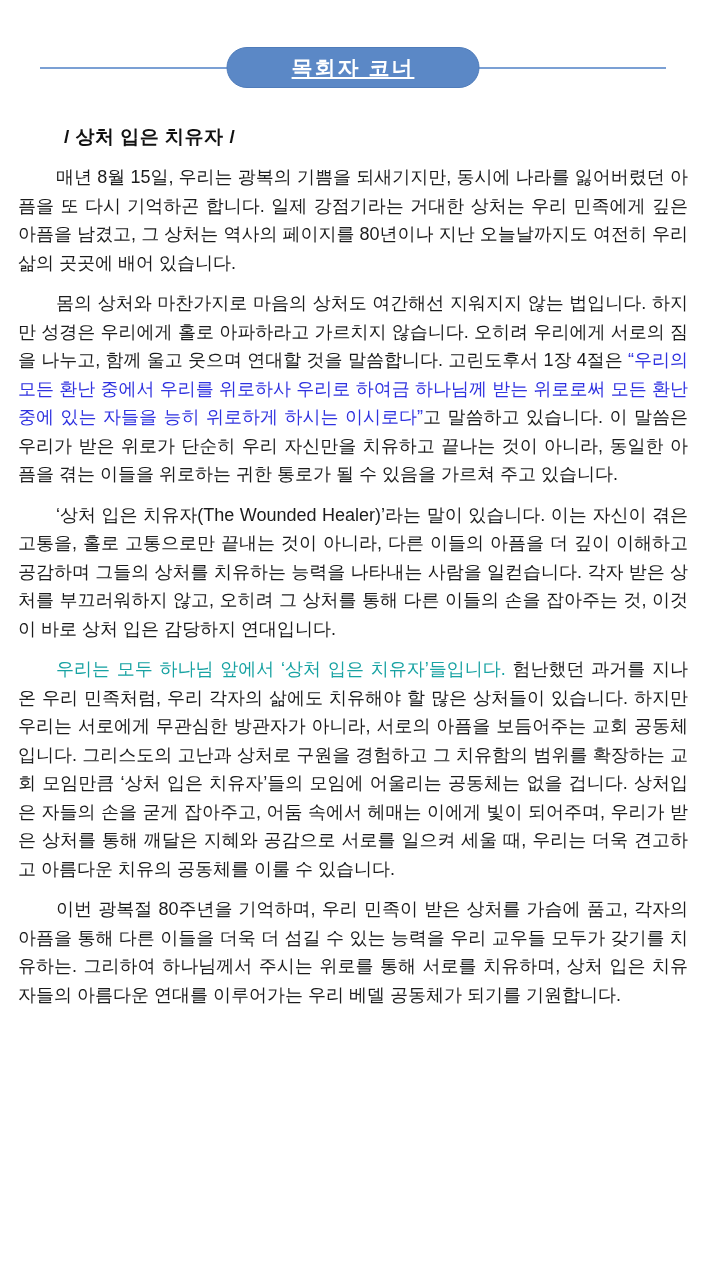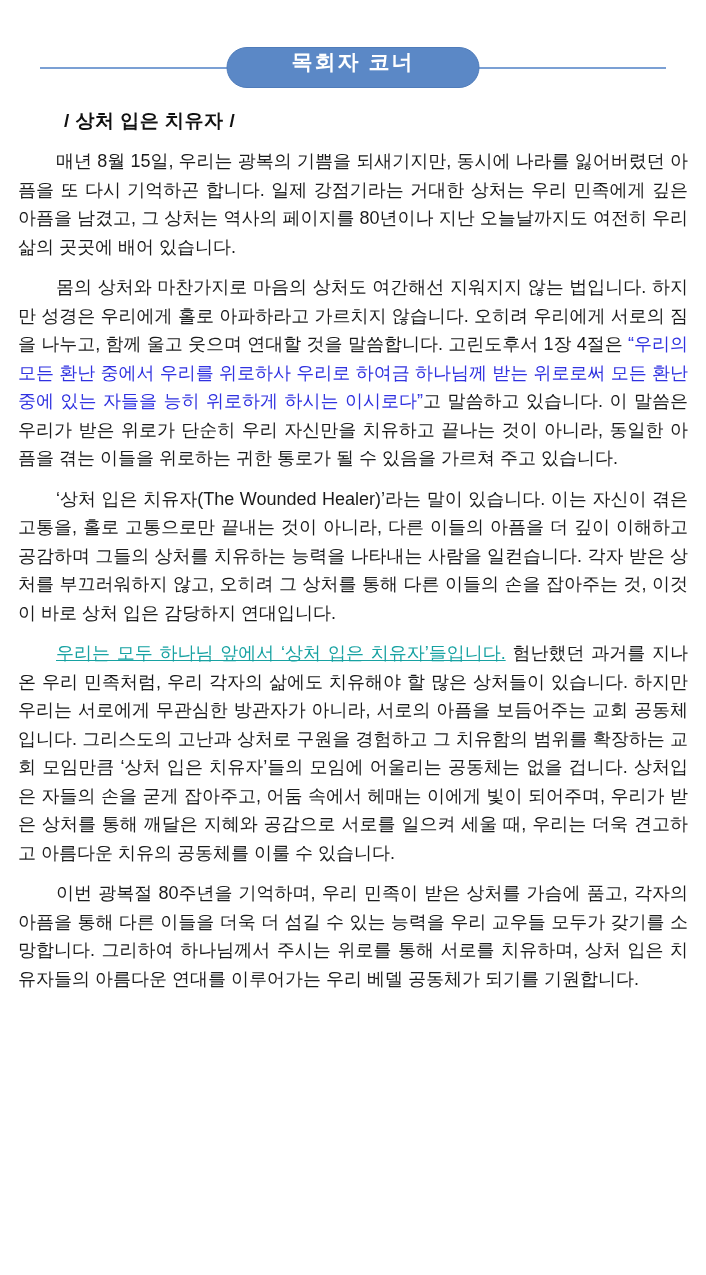--- a/index.html
+++ b/index.html
@@ -25,56 +25,56 @@
     position:absolute;top:67px;left:40px;right:40px;height:2px;
     background:var(--line);
   }
   .badge{
     position:absolute;top:47px;left:50%;transform:translateX(-50%);
     width:253px;height:41px;
     background:var(--badge-bg);
     border:1px solid var(--badge-border);
     border-radius:22px;
     box-sizing:border-box;
-    display:flex;align-items:flex-start;justify-content:center;
+    display:flex;align-items:center;justify-content:center;
     color:var(--badge-text);
-    font-size:21px;font-weight:bold;letter-spacing:2px;
+    font-size:21px;font-weight:bold;letter-spacing:2px;text-decoration:underline;
   }
   .article-title{
-    margin:16px 18px 0 64px;
+    margin:32px 18px 0 64px;
     font-size:19px;font-weight:bold;color:#111111;
     letter-spacing:0.5px;
   }
   .article-body{
     margin:13px 18px 0 18px;
   }
   .article-body p{
     margin:0 0 12px 0;
     font-size:18px;
     line-height:28.5px;
     text-align:justify;
     text-indent:38px;
     color:var(--body-text);
     word-break:normal;
   }
   .seg-normal{color:var(--body-text);}
   .seg-quote-blue{color:var(--quote-blue);}
-  .seg-highlight-teal{color:var(--teal);text-decoration:underline;}
+  .seg-highlight-teal{color:var(--teal);}
 </style>
 </head>
 <body>
 
 <div class="header">
   <div class="header-line"></div>
   <div class="badge">
     <span>목회자 코너</span>
   </div>
 </div>
 
 <h1 class="article-title">/ 상처 입은 치유자 /</h1>
 
 <div class="article-body" id="article-body">
     <p><span class="seg-normal">매년 8월 15일, 우리는 광복의 기쁨을 되새기지만, 동시에 나라를 잃어버렸던 아픔을 또 다시 기억하곤 합니다. 일제 강점기라는 거대한 상처는 우리 민족에게 깊은 아픔을 남겼고, 그 상처는 역사의 페이지를 80년이나 지난 오늘날까지도 여전히 우리 삶의 곳곳에 배어 있습니다.</span></p>
     <p><span class="seg-normal">몸의 상처와 마찬가지로 마음의 상처도 여간해선 지워지지 않는 법입니다. 하지만 성경은 우리에게 홀로 아파하라고 가르치지 않습니다. 오히려 우리에게 서로의 짐을 나누고, 함께 울고 웃으며 연대할 것을 말씀합니다. 고린도후서 1장 4절은 </span><span class="seg-quote-blue">“우리의 모든 환난 중에서 우리를 위로하사 우리로 하여금 하나님께 받는 위로로써 모든 환난 중에 있는 자들을 능히 위로하게 하시는 이시로다”</span><span class="seg-normal">고 말씀하고 있습니다. 이 말씀은 우리가 받은 위로가 단순히 우리 자신만을 치유하고 끝나는 것이 아니라, 동일한 아픔을 겪는 이들을 위로하는 귀한 통로가 될 수 있음을 가르쳐 주고 있습니다.</span></p>
     <p><span class="seg-normal">‘상처 입은 치유자(The Wounded Healer)’라는 말이 있습니다. 이는 자신이 겪은 고통을, 홀로 고통으로만 끝내는 것이 아니라, 다른 이들의 아픔을 더 깊이 이해하고 공감하며 그들의 상처를 치유하는 능력을 나타내는 사람을 일컫습니다. 각자 받은 상처를 부끄러워하지 않고, 오히려 그 상처를 통해 다른 이들의 손을 잡아주는 것, 이것이 바로 상처 입은 감당하지 연대입니다.</span></p>
     <p><span class="seg-highlight-teal">우리는 모두 하나님 앞에서 ‘상처 입은 치유자’들입니다.</span><span class="seg-normal"> 험난했던 과거를 지나온 우리 민족처럼, 우리 각자의 삶에도 치유해야 할 많은 상처들이 있습니다. 하지만 우리는 서로에게 무관심한 방관자가 아니라, 서로의 아픔을 보듬어주는 교회 공동체입니다. 그리스도의 고난과 상처로 구원을 경험하고 그 치유함의 범위를 확장하는 교회 모임만큼 ‘상처 입은 치유자’들의 모임에 어울리는 공동체는 없을 겁니다. 상처입은 자들의 손을 굳게 잡아주고, 어둠 속에서 헤매는 이에게 빛이 되어주며, 우리가 받은 상처를 통해 깨달은 지혜와 공감으로 서로를 일으켜 세울 때, 우리는 더욱 견고하고 아름다운 치유의 공동체를 이룰 수 있습니다.</span></p>
-    <p><span class="seg-normal">이번 광복절 80주년을 기억하며, 우리 민족이 받은 상처를 가슴에 품고, 각자의 아픔을 통해 다른 이들을 더욱 더 섬길 수 있는 능력을 우리 교우들 모두가 갖기를 소망합니다. 그리하여 하나님께서 주시는 위로를 통해 서로를 치유하며, 상처 입은 치유자들의 아름다운 연대를 이루어가는 우리 베델 공동체가 되기를 기원합니다.</span></p>
+    <p><span class="seg-normal">이번 광복절 80주년을 기억하며, 우리 민족이 받은 상처를 가슴에 품고, 각자의 아픔을 통해 다른 이들을 더욱 더 섬길 수 있는 능력을 우리 교우들 모두가 갖기를 치유하는. 그리하여 하나님께서 주시는 위로를 통해 서로를 치유하며, 상처 입은 치유자들의 아름다운 연대를 이루어가는 우리 베델 공동체가 되기를 기원합니다.</span></p>
   </div>
 
 </body></html>

